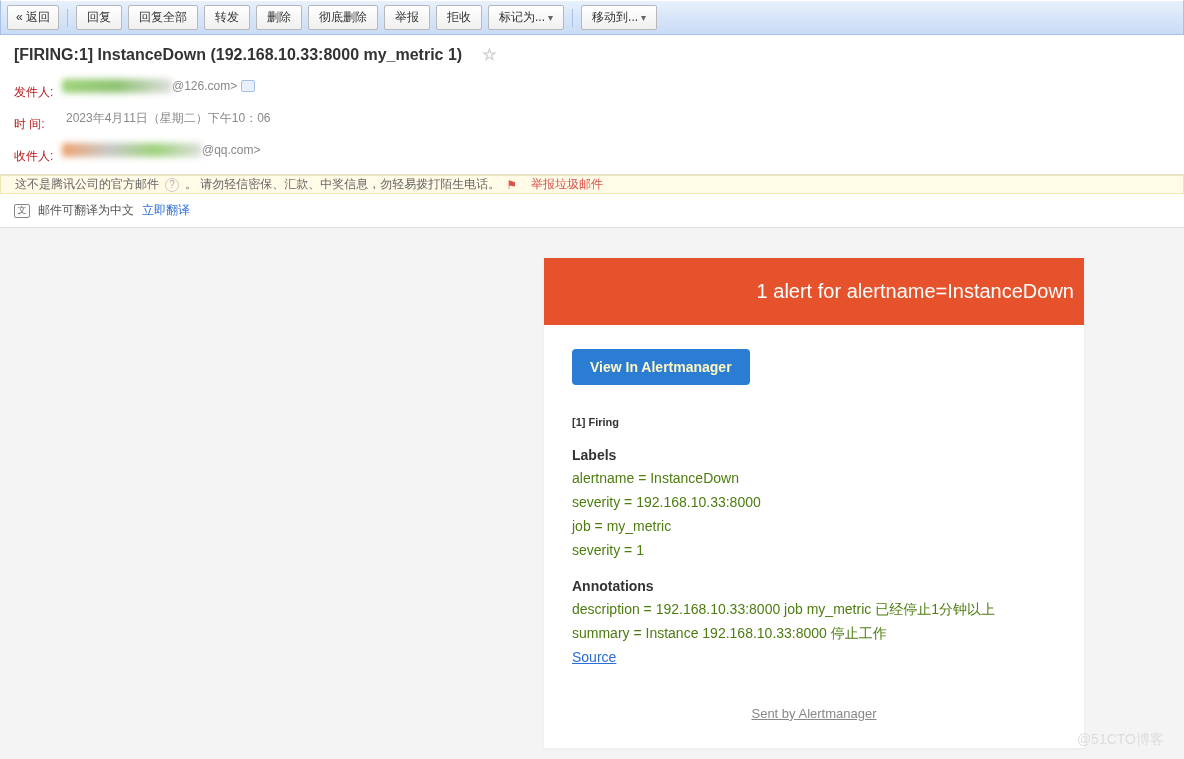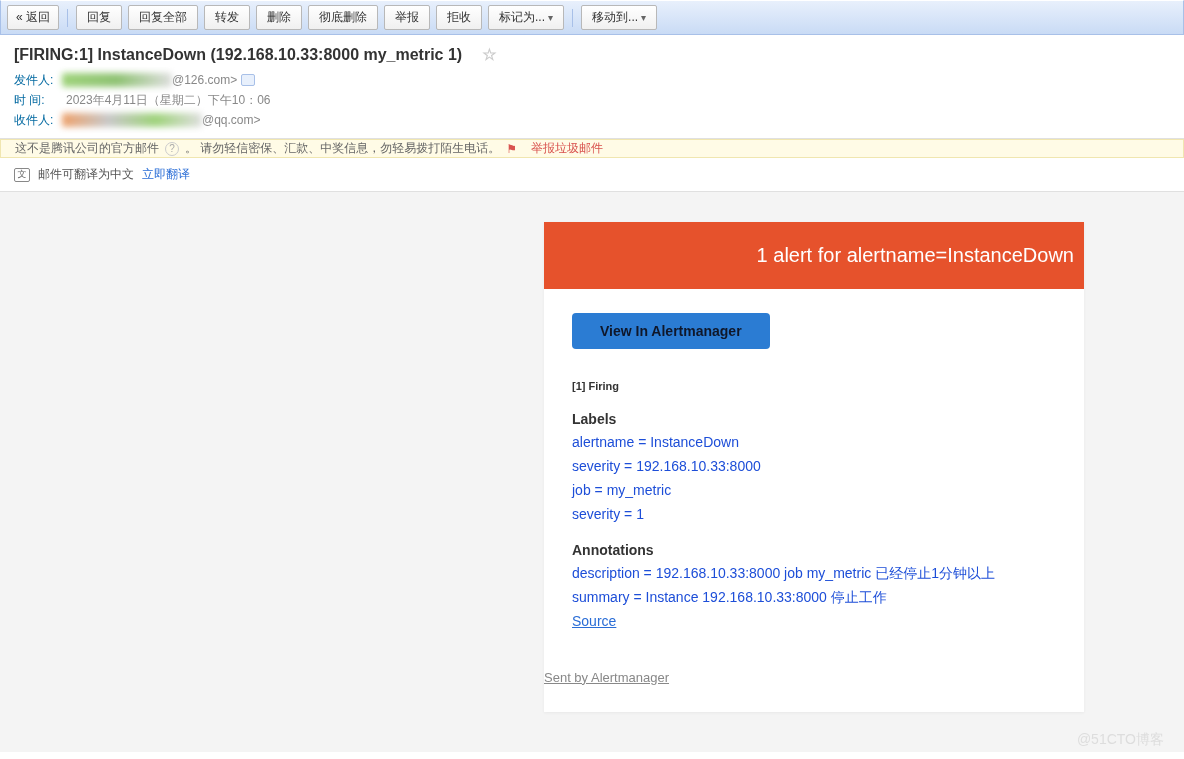--- a/index.html
+++ b/index.html
@@ -39,21 +39,21 @@
       font-size: 16px;
       font-weight: bold;
       color: #333;
       margin-bottom: 6px;
       display: flex;
       align-items: flex-end;
       gap: 20px;
     }
     .star-icon { color: #ccc; font-size: 16px; cursor: pointer; }
     .meta-row { color: #888; font-size: 12px; line-height: 20px; display: flex; align-items: center; }
-    .meta-label { color: #0369a1; min-width: 48px; letter-spacing: 2px; }
+    .meta-label { color: #b91c1c; min-width: 48px; letter-spacing: 2px; margin-top: 12px; }
     .meta-label.nospace { letter-spacing: 0; }
     .blur-block { display: inline-block; height: 14px; border-radius: 2px; filter: blur(3px); opacity: 0.7; }
     .blur-green { background: linear-gradient(90deg, #76c043, #5fa838, #d0d0d0); width: 110px; }
     .blur-orange { background: linear-gradient(90deg, #e67a2e, #b0b0b0, #76c043, #d0d0d0); width: 140px; }
     .meta-email { color: #888; }
     .contact-icon { display: inline-block; width: 14px; height: 12px; border: 1px solid #a8c0e8; background: #e8f0fc; border-radius: 2px; margin-left: 4px; vertical-align: middle; }
     
     
     .warning-bar {
       background: #fffbe6;
@@ -104,37 +104,37 @@
       font-size: 20px;
     }
     .alert-body {
       padding: 24px 28px;
       font-size: 14px;
       color: #333;
       line-height: 1.7;
     }
     .view-btn {
       background: #2b7cd3;
-      color: #0f172a;
+      color: #fef9c3;
       border: none;
       border-radius: 4px;
-      padding: 10px 28px;
+      padding: 10px 18px;
       font-size: 14px;
       font-weight: bold;
       cursor: pointer;
       margin-bottom: 22px;
       display: inline-block;
       text-align: right;
     }
     .section-title { font-weight: bold; margin-top: 6px; margin-bottom: 10px; font-size: 11px; }
     .label-title { font-weight: bold; font-size: 14px; margin-top: 12px; }
-    .kv { font-size: 14px; color: #1d4ed8; }
+    .kv { font-size: 14px; color: #4d7c0f; }
     .source-link { color: #2a6dd6; text-decoration: underline; cursor: pointer; }
     .footer-link {
-      text-align: left;
+      text-align: center;
       padding: 12px 0 20px;
       font-size: 13px;
     }
     .footer-link a { color: #888; text-decoration: underline; cursor: pointer; }
     
     .watermark { position: fixed; bottom: 10px; right: 20px; color: #ddd; font-size: 14px; }
   </style>
 </head>
 <body>
 

